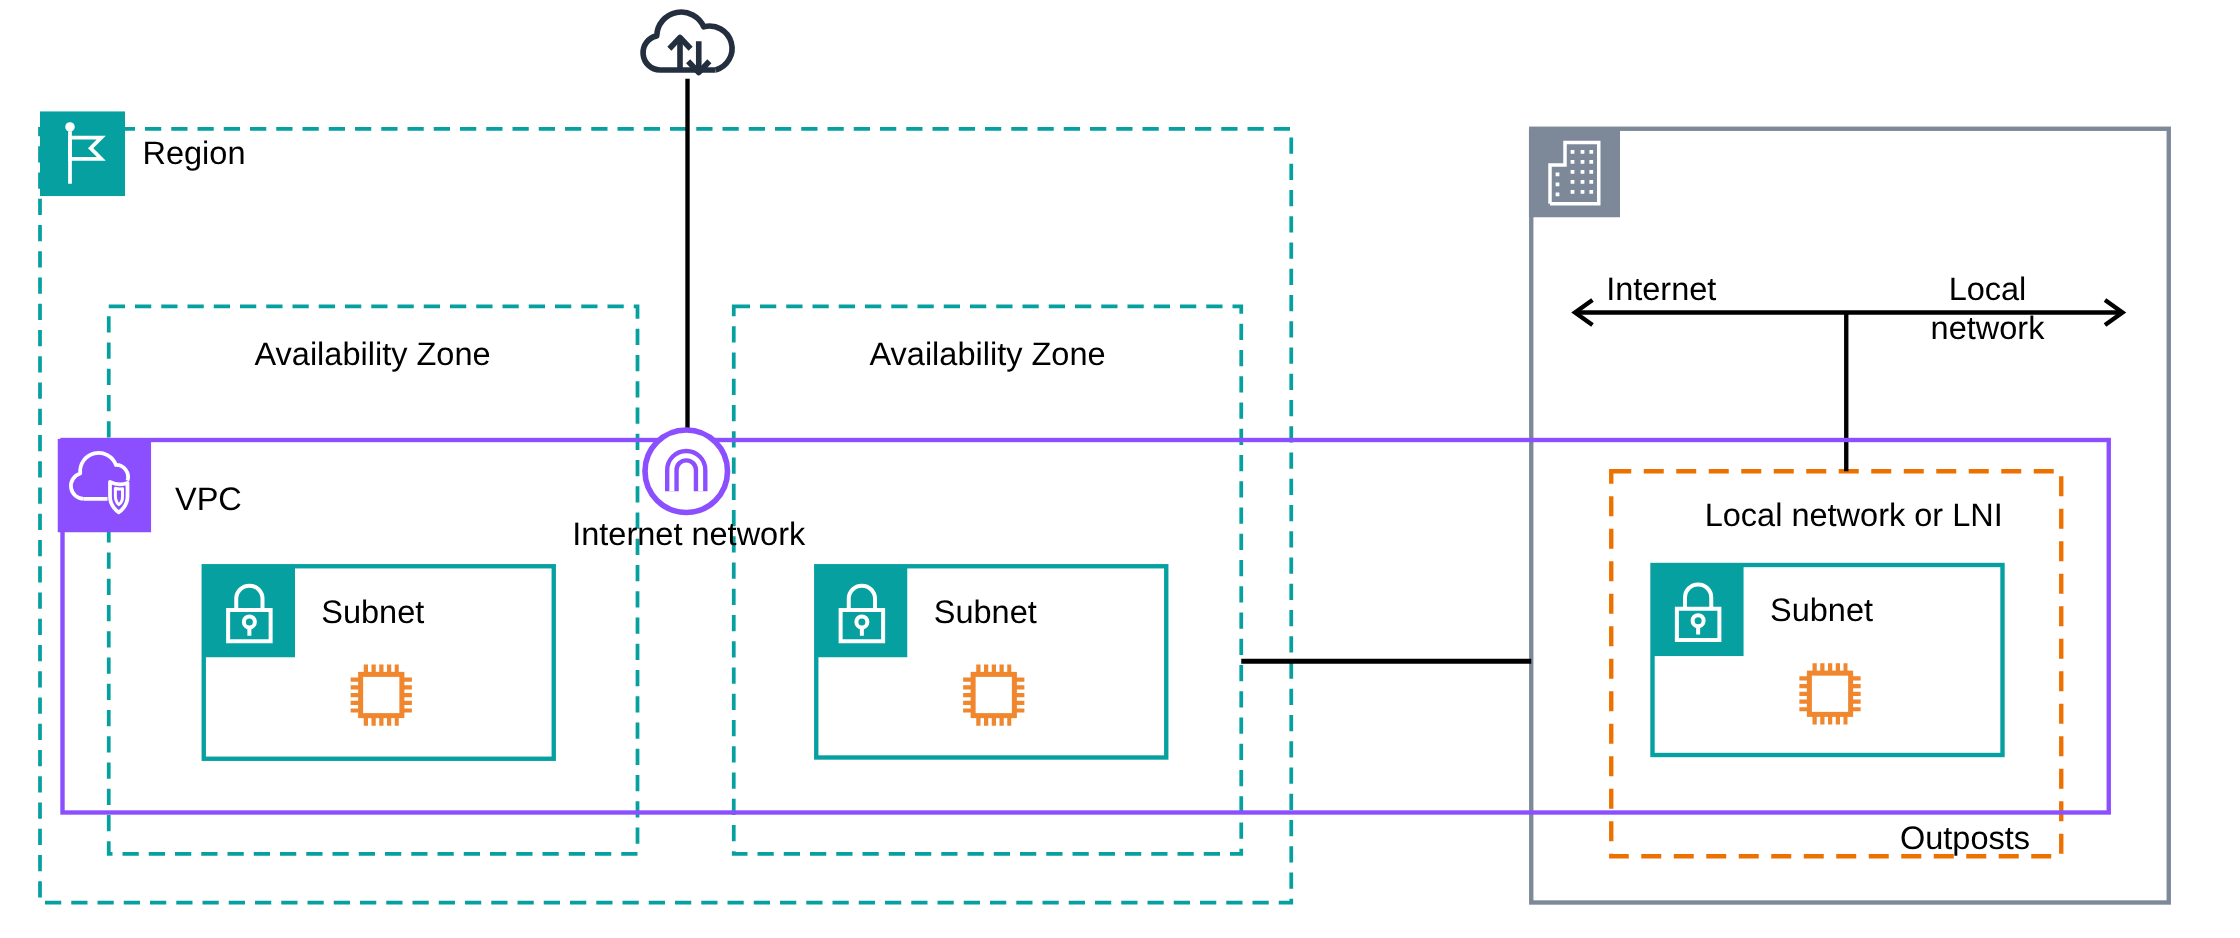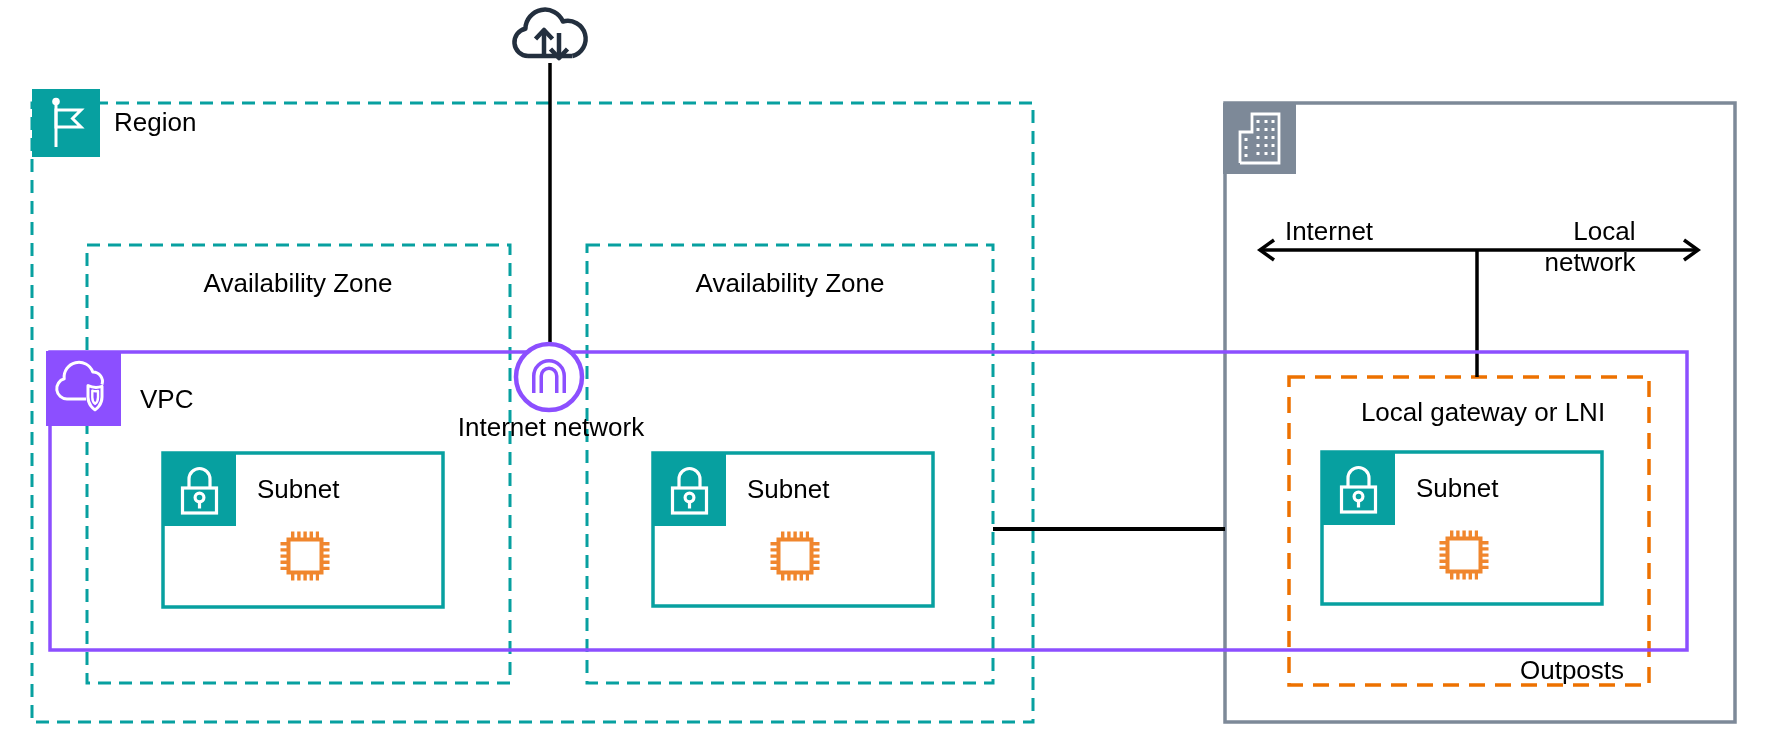--- a/index.html
+++ b/index.html
@@ -163,22 +163,22 @@
 
   <div class="lbl" style="left:257px;top:474px;">Subnet</div>
 
   <div class="lbl" style="left:747px;top:474px;">Subnet</div>
 
   <div class="lbl" style="left:1416px;top:473px;">Subnet</div>
 
 
   <div class="lbl center" style="left:1329px;top:216px;">Internet</div>
 
-  <div class="lbl center" style="left:1590px;top:216px;text-align:right;">
+  <div class="lbl center" style="left:1590px;top:216px;">
     <span>Local</span><br>
     <span>network</span>
   </div>
 
-  <div class="lbl center" style="left:1483px;top:397px;">Local gateway or LNI</div>
+  <div class="lbl center" style="left:1483px;top:397px;">Local network or LNI</div>
 
   <div class="lbl center" style="left:1572px;top:655px;">Outposts</div>
 
 </div>
 
 </body></html>

